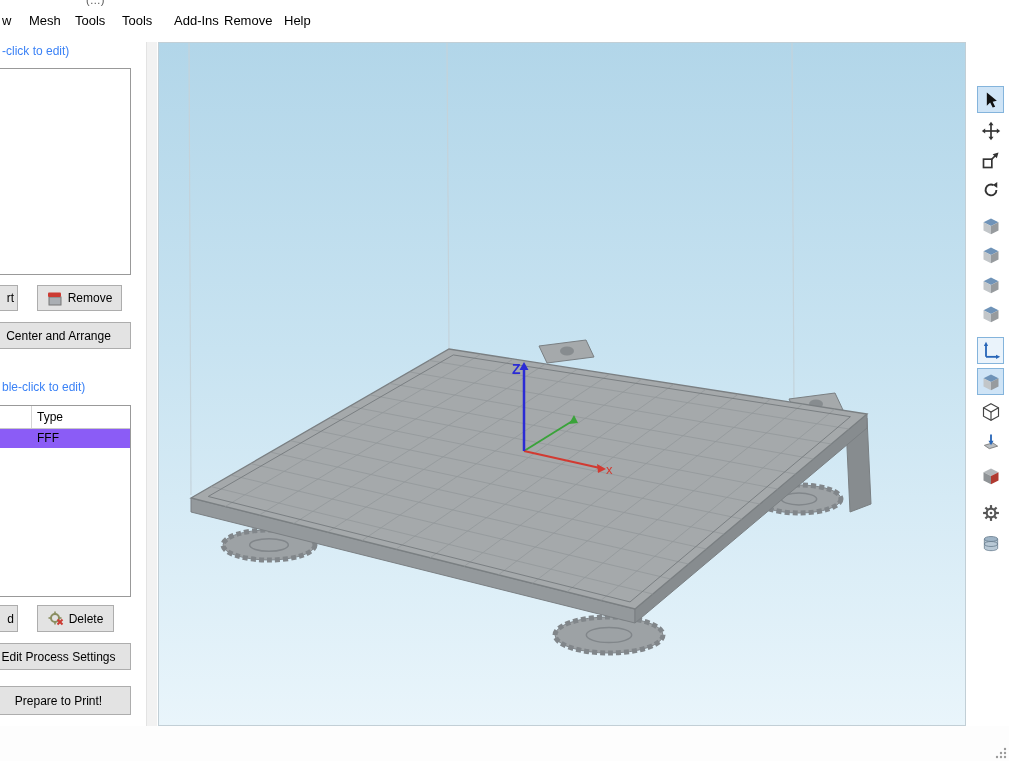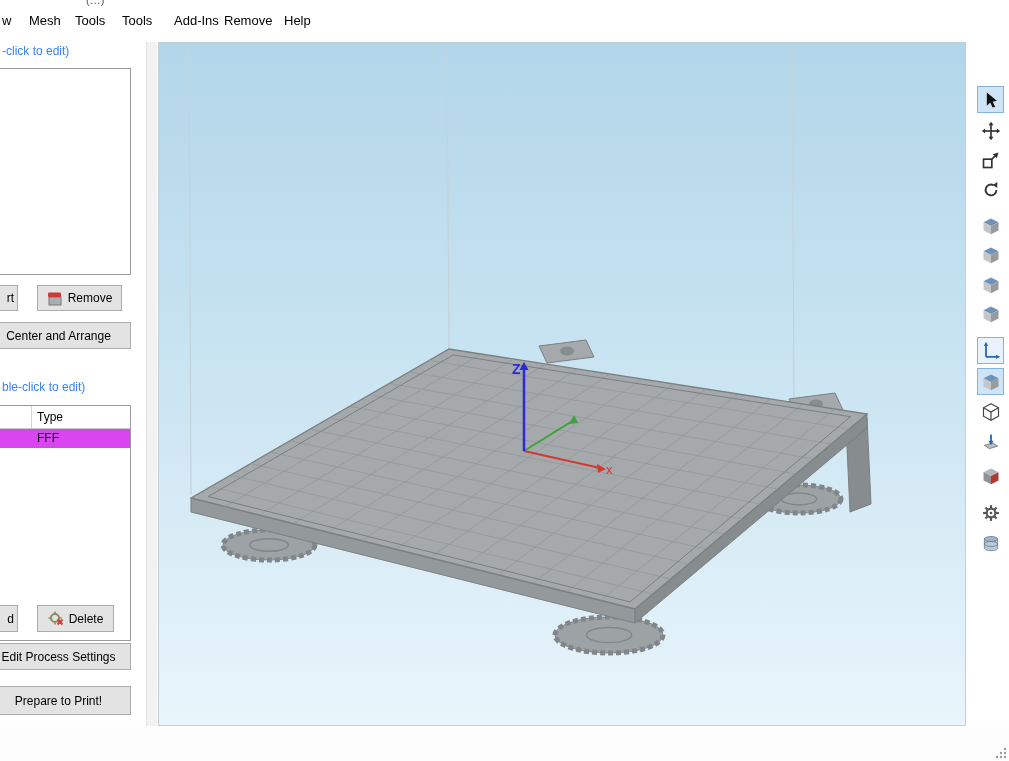--- a/index.html
+++ b/index.html
@@ -20,21 +20,21 @@
   .caption{position:absolute;left:2px;font-size:12px;color:#3b82f6;white-space:nowrap}
   .listbox{position:absolute;left:-1px;width:132px;background:#fff;border:1px solid #999}
   .btn{position:absolute;display:flex;align-items:center;justify-content:center;gap:5px;
        background:#e3e3e3;border:1px solid #adadad;font-size:12px;color:#000;cursor:default}
   .btn.frag{justify-content:flex-end;padding-right:3px}
   .proc-table{position:absolute;left:-1px;background:#fff;border:1px solid #999}
   .pt-header{position:relative;height:23px;border-bottom:1px solid #c8c8c8;font-size:12px}
   .pt-header .col-div{position:absolute;left:31px;top:0;width:1px;height:100%;background:#d4d4d4}
   .pt-header span{position:absolute;left:37px;top:4px}
   .pt-row{position:relative;height:19px;font-size:12px}
-  .pt-row.selected{background:#d946ef}
+  .pt-row.selected{background:#8b5cf6}
   .pt-row span{position:absolute;left:37px;top:2px}
   .scroll-strip{position:absolute;left:146px;top:8px;width:11px;height:684px;background:#f2f2f2;border-left:1px solid #e3e3e3}
 
   
   .viewport{position:absolute;left:158px;top:42px;width:808px;height:684px;
     background:linear-gradient(180deg,#b2d6e9 0%,#c8e3f1 45%,#e9f5fb 100%);
     border:1px solid #c2cfd6}
   .viewport svg{position:absolute;left:0;top:0}
 
   
@@ -87,21 +87,21 @@
       </span>
       <span>Remove</span>
     </button>
 
     <button class="btn" style="left:-14px;top:288px;width:145px;height:27px">
       <span>Center and Arrange</span>
     </button>
 
     <div class="caption" style="top:346px">ble-click to edit)</div>
 
-    <div class="proc-table" style="top:371px;width:132px;height:236px">
+    <div class="proc-table" style="top:371px;width:132px;height:192px">
       <div class="pt-header">
         <div class="col-div"></div>
         <span>Type</span>
       </div>
       <div class="pt-row selected">
         <span>FFF</span>
       </div>
     </div>
 
     <button class="btn frag" style="left:-52px;top:571px;width:70px;height:27px">

